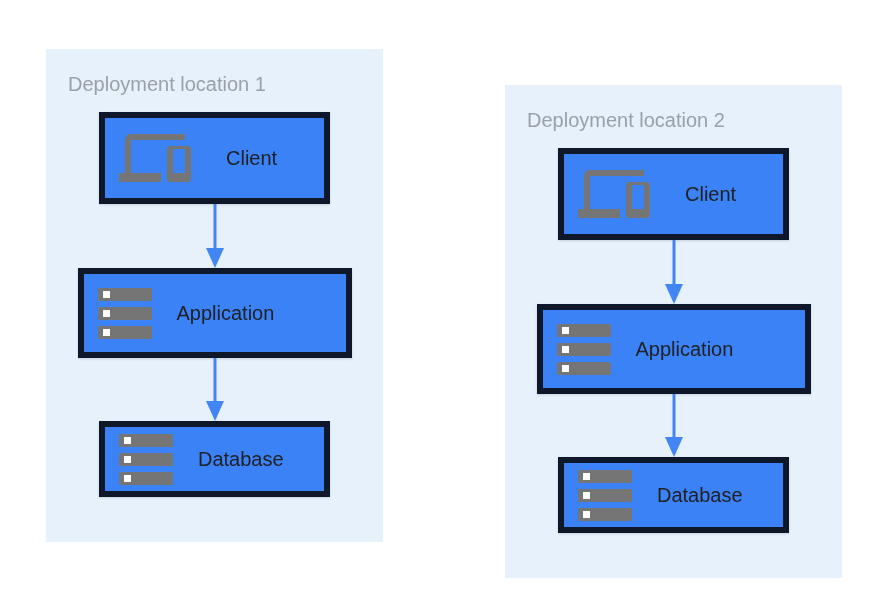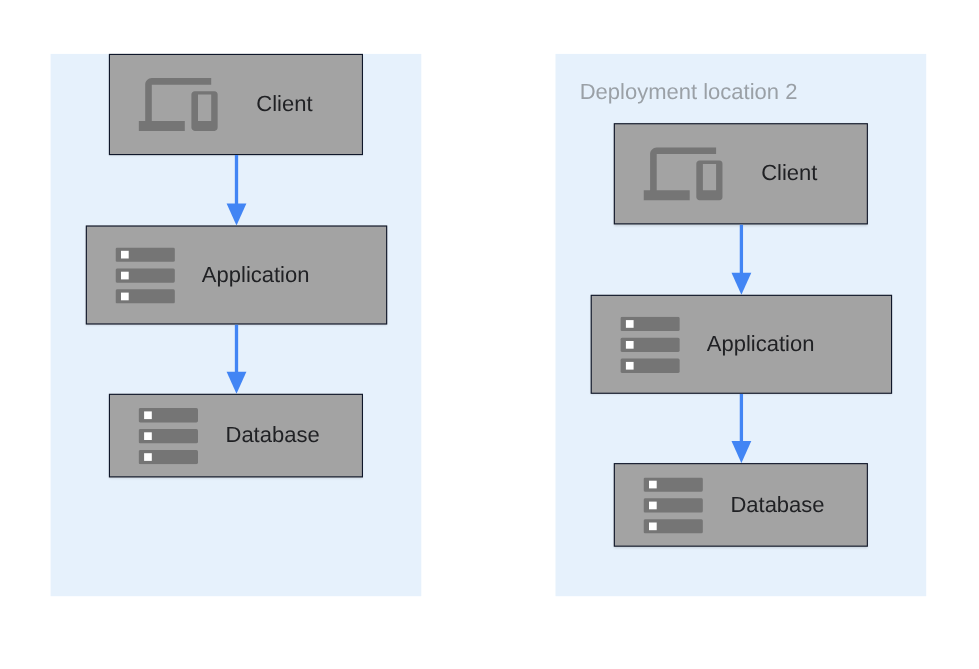--- a/index.html
+++ b/index.html
@@ -19,56 +19,57 @@
     top: 49px;
     width: 337px;
     height: 493px;
     background: #e6f1fc;
     display: flex;
     flex-direction: column;
     align-items: center;
     box-sizing: border-box;
   }
   .zone-1 { left: 46px; }
-  .zone-2 { left: 505px; }
+  .zone-2 { left: 505px; margin-top: 36px; }
   .zone-title {
     align-self: flex-start;
     margin: 23px 0 16px 22px;
     font-size: 20px;
     line-height: 24px;
     color: #9aa0a6;
     white-space: nowrap;
   }
   .node {
-    background: #a3a3a3;
-    border: 1px solid #0f172a;
+    background: #3b82f6;
+    border: 6px solid #0f172a;
     box-shadow: 0 1px 2px rgba(60,64,67,0.18);
     display: flex;
     align-items: center;
     box-sizing: border-box;
-    padding-left: 26px;
+    padding-left: 14px;
     flex: none;
   }
   .node-client   { width: 231px; height: 92px; }
   .node-app      { width: 274px; height: 90px; }
   .node-db       { width: 231px; height: 76px; }
   .node .icon { flex: none; display: flex; align-items: center; }
   .node .label {
     font-size: 20px;
     color: #202124;
     margin-left: 25px;
     white-space: nowrap;
   }
   .node-client .label { margin-left: 35px; }
   .arrow { display: block; flex: none; }
 </style>
 </head>
 <body>
 
 <div class="zone zone-1">
+  <div class="zone-title">Deployment location 1</div>
 
   <div class="node node-client">
     <span class="icon">
       <svg width="72" height="72" viewBox="0 0 24 24" fill="#757575" xmlns="http://www.w3.org/2000/svg">
         <path d="M4 6h18V4H4c-1.1 0-2 .9-2 2v11H0v3h14v-3H4V6zm19 2h-6c-.55 0-1 .45-1 1v10c0 .55.45 1 1 1h6c.55 0 1-.45 1-1V9c0-.55-.45-1-1-1zm-1 9h-4v-8h4v8z"></path>
       </svg>
     </span>
     <span class="label">Client</span>
   </div>
 

